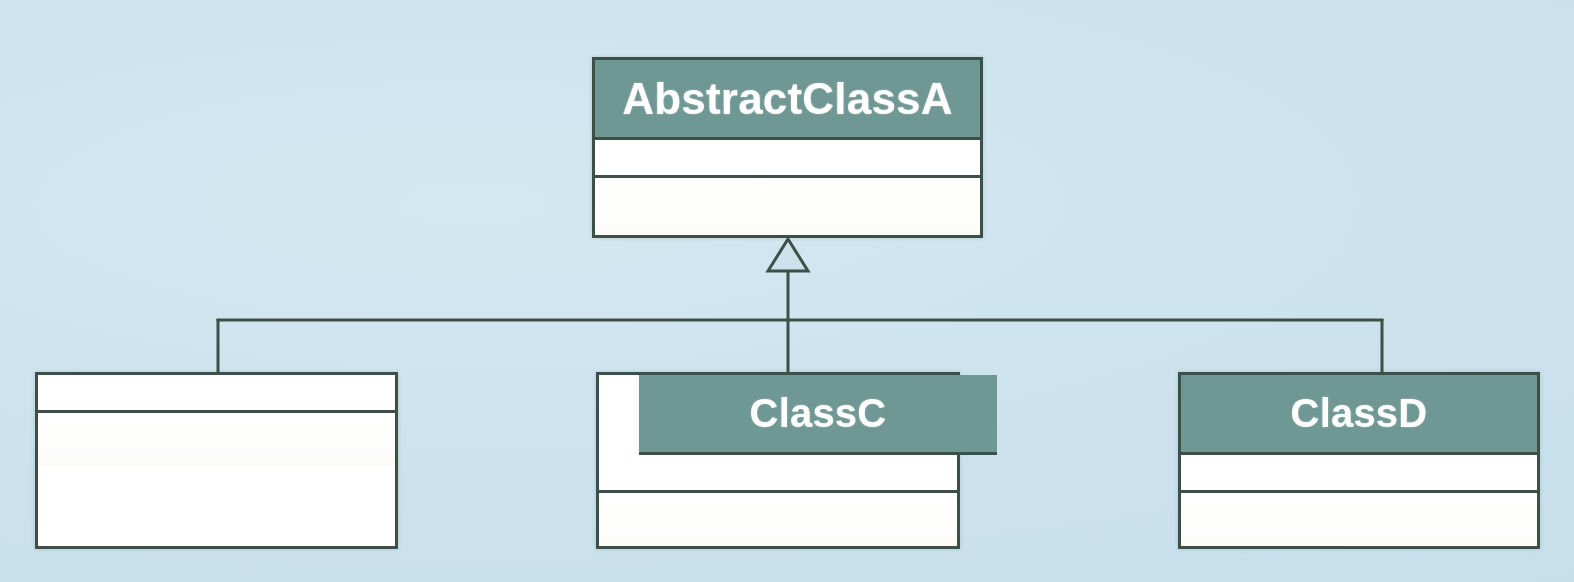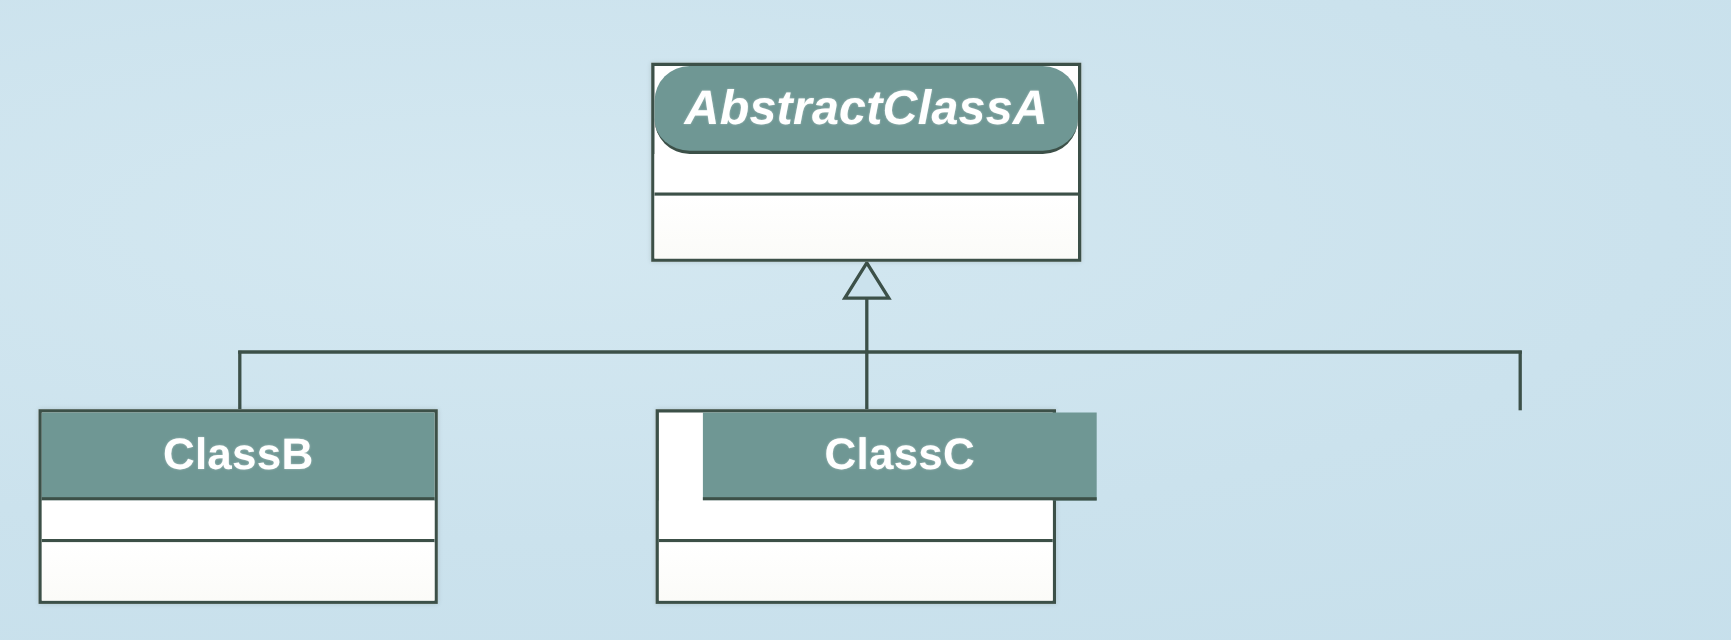--- a/index.html
+++ b/index.html
@@ -46,22 +46,20 @@
     align-items: center;
     justify-content: center;
     color: #ffffff;
     font-weight: bold;
     letter-spacing: 0.2px;
     text-shadow: 0 0 2px rgba(255,255,255,0.45);
     overflow: hidden;
     white-space: nowrap;
   }
   .uml-header.abstract {
-    font-style: italic;
-    border-radius: 32px;
   }
   .uml-attrs {
     box-sizing: border-box;
     width: 100%;
     background: #ffffff;
     border-bottom: 3px solid #3c5048;
   }
   .uml-ops {
     box-sizing: border-box;
     width: 100%;
@@ -84,25 +82,29 @@
     <polygon points="788,239 808,271 768,271" fill="#cbe2ed" stroke="#3c5048" stroke-width="3" stroke-linejoin="miter"></polygon>
   </svg>
 
   <div class="uml-class" style="left:592px; top:57px; width:391px; height:181px;">
     <div class="uml-header abstract" style="height:80px; font-size:44px;">AbstractClassA</div>
     <div class="uml-attrs" style="height:38px;"></div>
     <div class="uml-ops" style="height:57px;"></div>
   </div>
 
   <div class="uml-class" style="left:35px; top:372px; width:363px; height:177px;">
-    <div class="uml-header" style="height:80px; font-size:40px;">ClassB</div>
     <div class="uml-attrs" style="height:38px;"></div>
     <div class="uml-ops" style="height:53px;"></div>
   </div>
 
   <div class="uml-class" style="left:596px; top:372px; width:364px; height:177px;">
     <div class="uml-header" style="height:80px; font-size:40px;margin-left:40px;">ClassC</div>
     <div class="uml-attrs" style="height:38px;"></div>
     <div class="uml-ops" style="height:53px;"></div>
   </div>
 
+  <div class="uml-class" style="left:1178px; top:372px; width:362px; height:177px;">
+    <div class="uml-header" style="height:80px; font-size:40px;">ClassD</div>
+    <div class="uml-attrs" style="height:38px;"></div>
+    <div class="uml-ops" style="height:53px;"></div>
+  </div>
 
 </div>
 
 </body></html>

